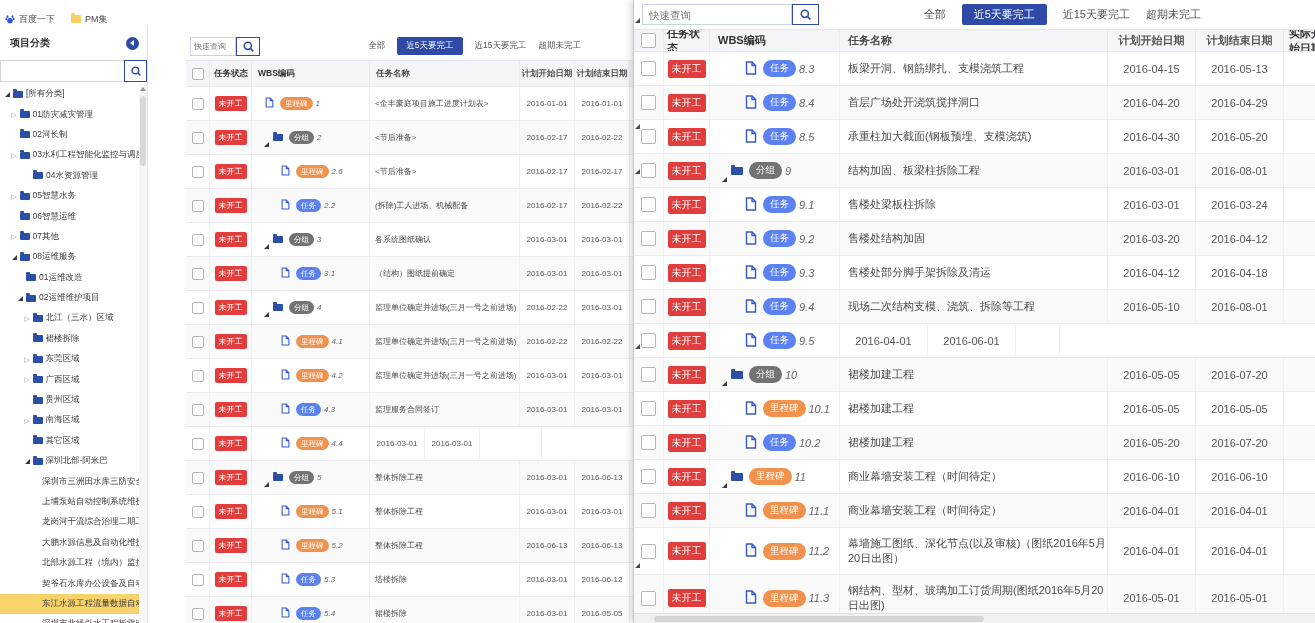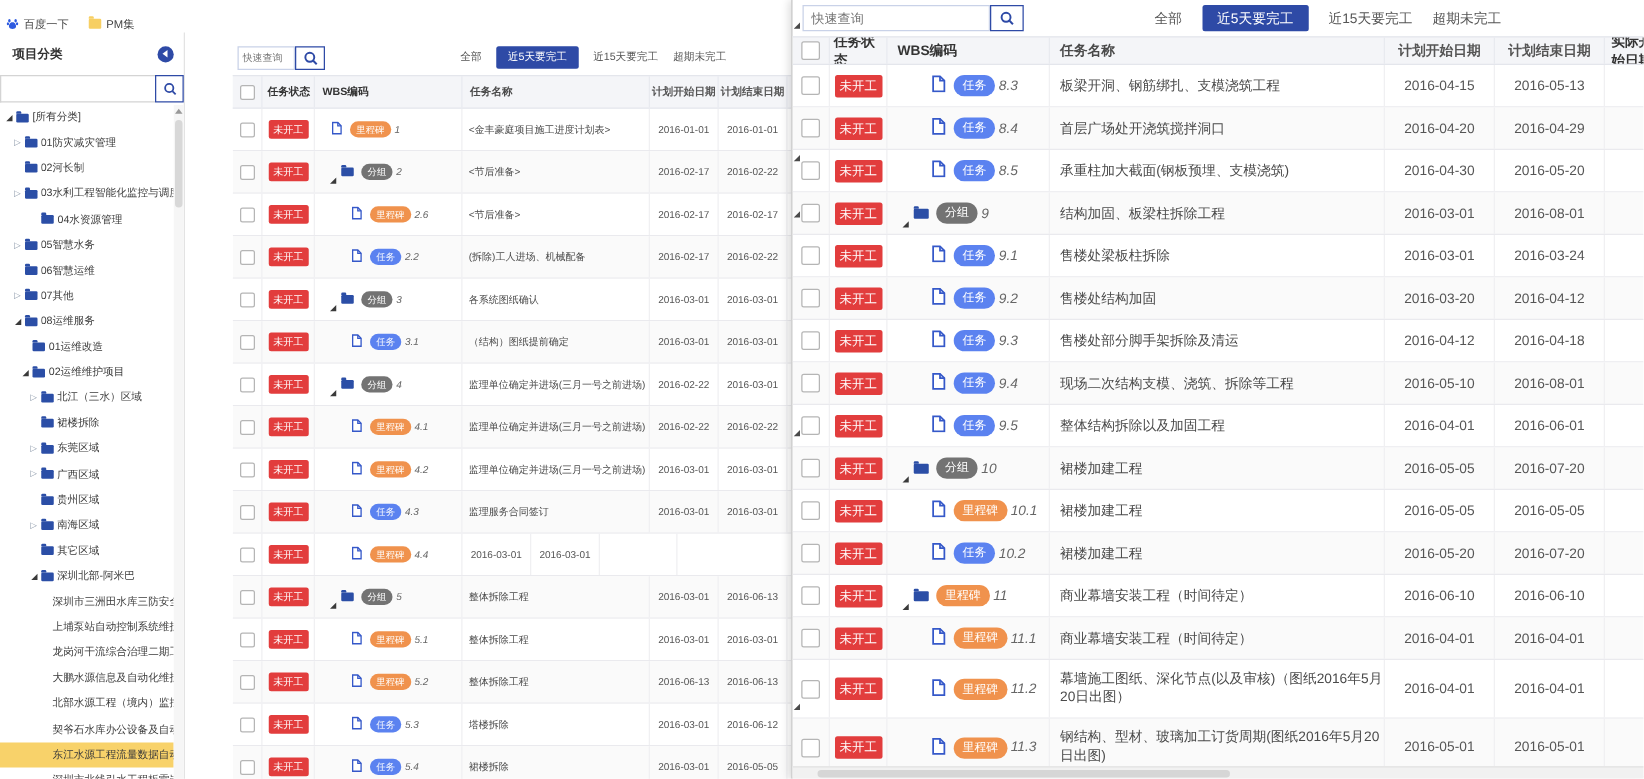--- a/index.html
+++ b/index.html
@@ -953,21 +953,20 @@
           <div class="cell c-wbs">
             <span class="wbs-inner indent-1">
               <span class="icon-doc"><svg viewBox="0 0 12 14">
                   <path d="M1.5 1 H7 L10.5 4.5 V13 H1.5 Z" fill="#fff" stroke="#3558c9" stroke-width="1.4"></path>
                   <path d="M7 1 V4.5 H10.5" fill="none" stroke="#3558c9" stroke-width="1.4"></path>
                 </svg></span>
               <span class="pill task">任务</span>
               <span class="wbs-code">9.5</span>
             </span>
           </div>
-          <div class="cell c-name">整体结构拆除以及加固工程</div>
           <div class="cell c-date">2016-04-01</div>
           <div class="cell c-date">2016-06-01</div>
           <div class="cell c-actual"></div>
         </div>
         <div class="trow">
           <div class="cell c-check">
             <span class="checkbox"></span>
           </div>
           <div class="cell c-status">
             <span class="badge-status">未开工</span>

